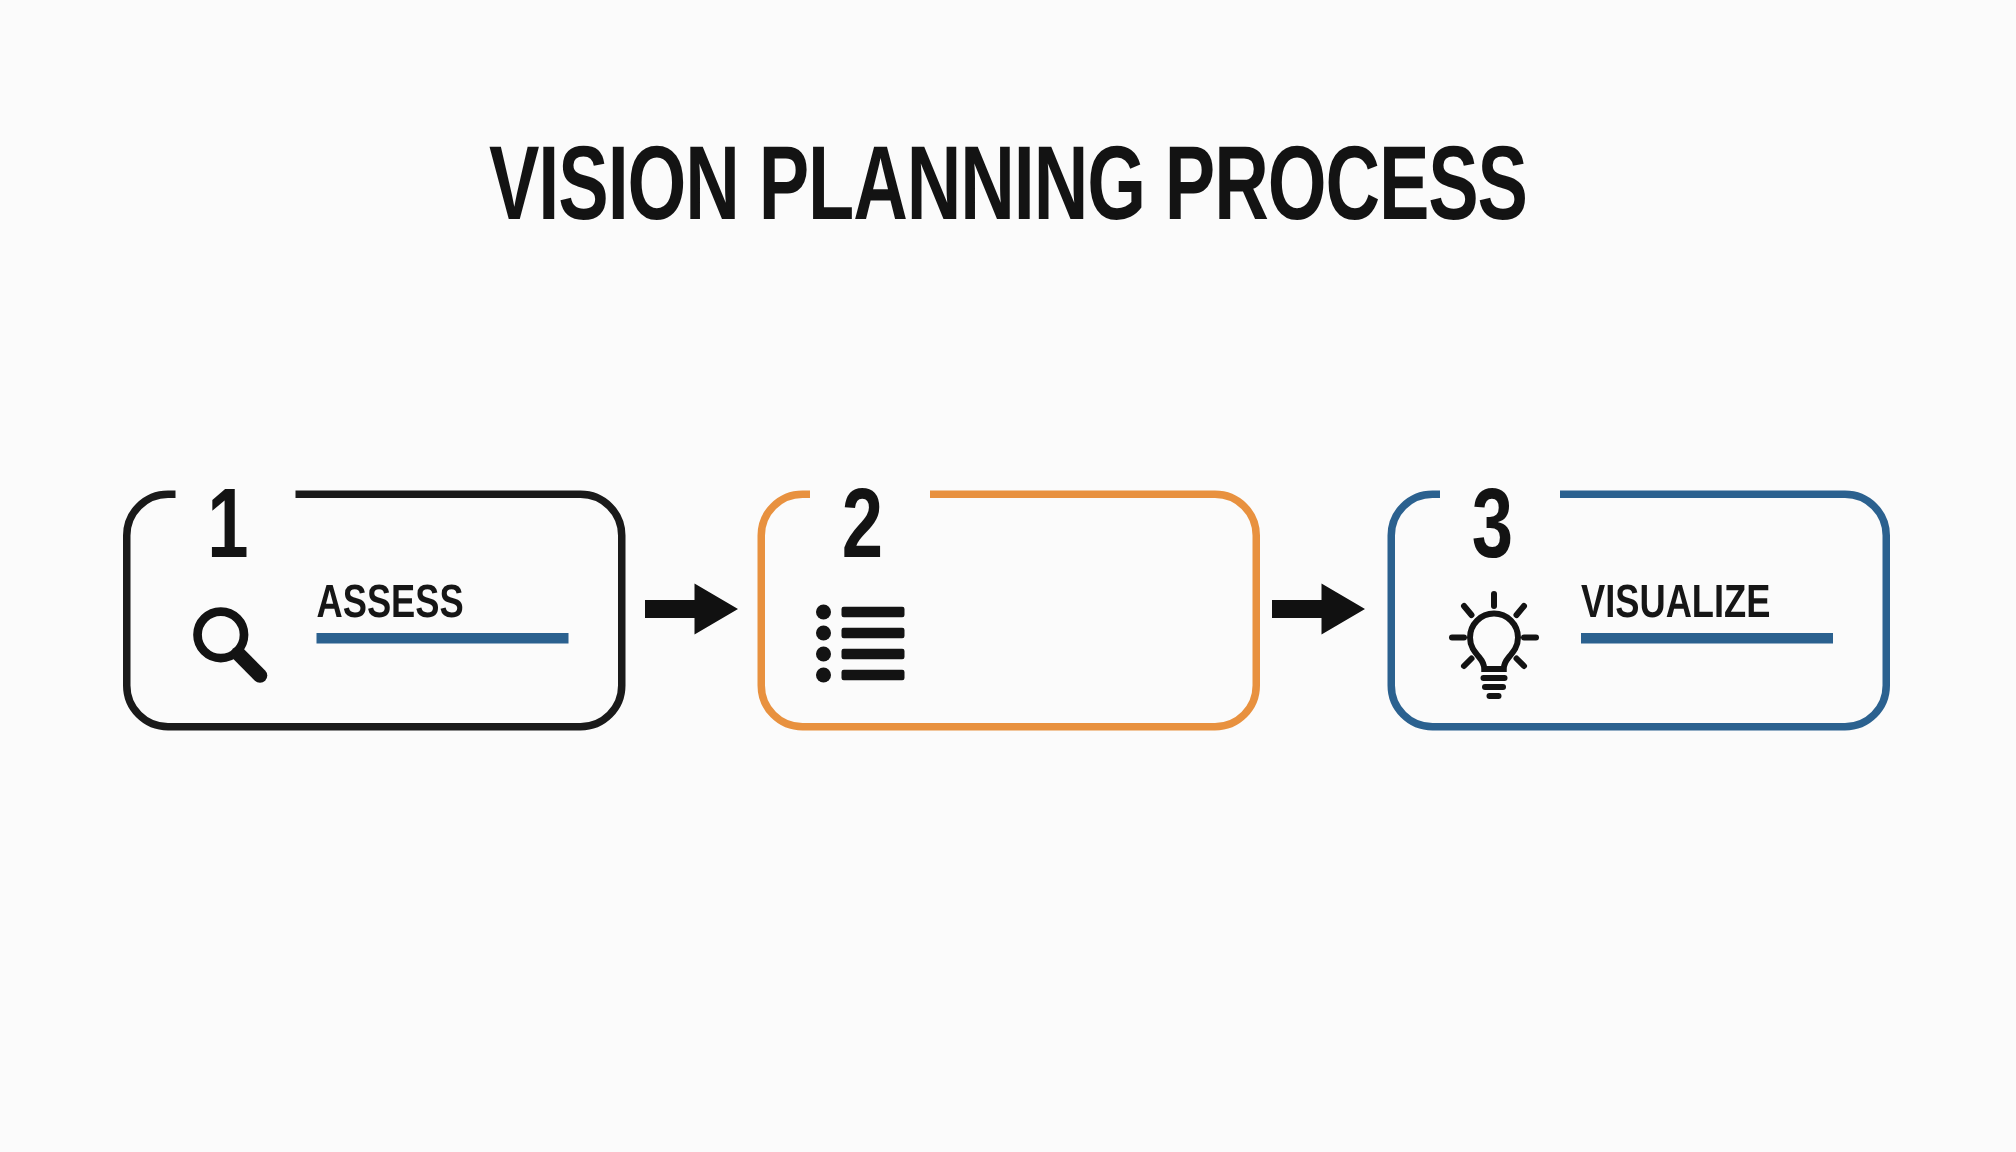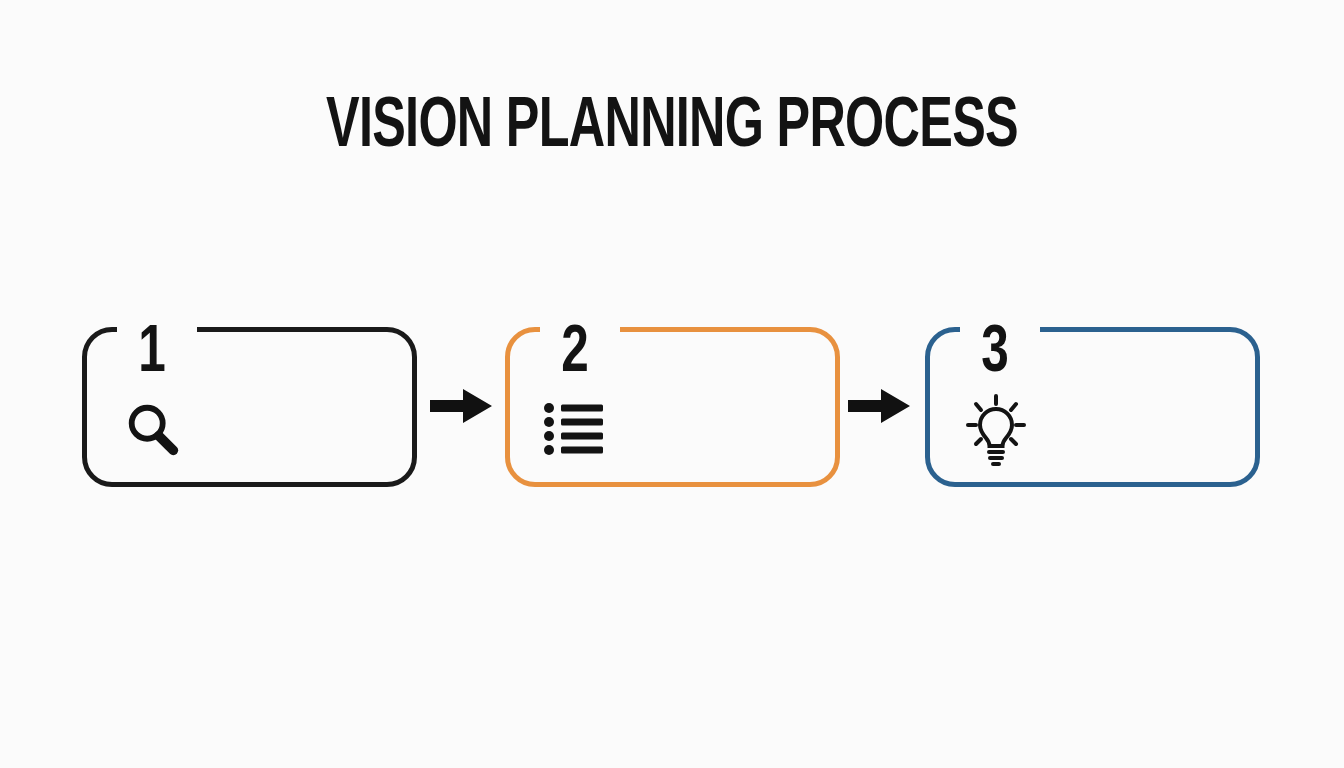--- a/index.html
+++ b/index.html
@@ -101,20 +101,24 @@
 
   <div class="step-box box-1" style="border-color: rgb(26, 26, 26);">
     <div class="num-gap"></div>
     <div class="step-number">1</div>
     <div class="icon-slot">
       <svg width="62" height="64" viewBox="0 0 64 64" aria-hidden="true">
         <circle cx="26" cy="25" r="16" fill="none" stroke="#131313" stroke-width="6"></circle>
         <line x1="38" y1="38" x2="53" y2="53" stroke="#131313" stroke-width="10" stroke-linecap="round"></line>
       </svg>
     </div>
+    <div class="label-block">
+      <span class="step-label">ASSESS</span>
+      <div class="underline" style="background: rgb(43, 97, 143);"></div>
+    </div>
   </div>
 
   <div class="arrow arrow-1">
     <svg width="62" height="38" viewBox="0 0 62 38" aria-hidden="true">
       <path d="M0 13 H33 V2 L62 19 L33 36 V25 H0 Z" fill="#111111"></path>
     </svg>
   </div>
 
   <div class="step-box box-2" style="border-color: rgb(232, 145, 63);">
     <div class="num-gap"></div>
@@ -157,15 +161,19 @@
           <line x1="53" y1="52" x2="48" y2="47"></line>
 
           <path d="M33 17 a16 16 0 0 1 16 16 c0 6 -3 9.5 -6 13 c-2.2 2.6 -3.5 4.6 -3.5 8 H26.5 c0 -3.4 -1.3 -5.4 -3.5 -8 c-3 -3.5 -6 -7 -6 -13 a16 16 0 0 1 16 -16 z"></path>
 
           <line x1="26" y1="60" x2="40" y2="60"></line>
           <line x1="27" y1="66" x2="39" y2="66"></line>
           <line x1="30" y1="72" x2="36" y2="72"></line>
         </g>
       </svg>
     </div>
+    <div class="label-block">
+      <span class="step-label">VISUALIZE</span>
+      <div class="underline" style="background: rgb(43, 97, 143);"></div>
+    </div>
   </div>
 
 </div>
 
 </body></html>

